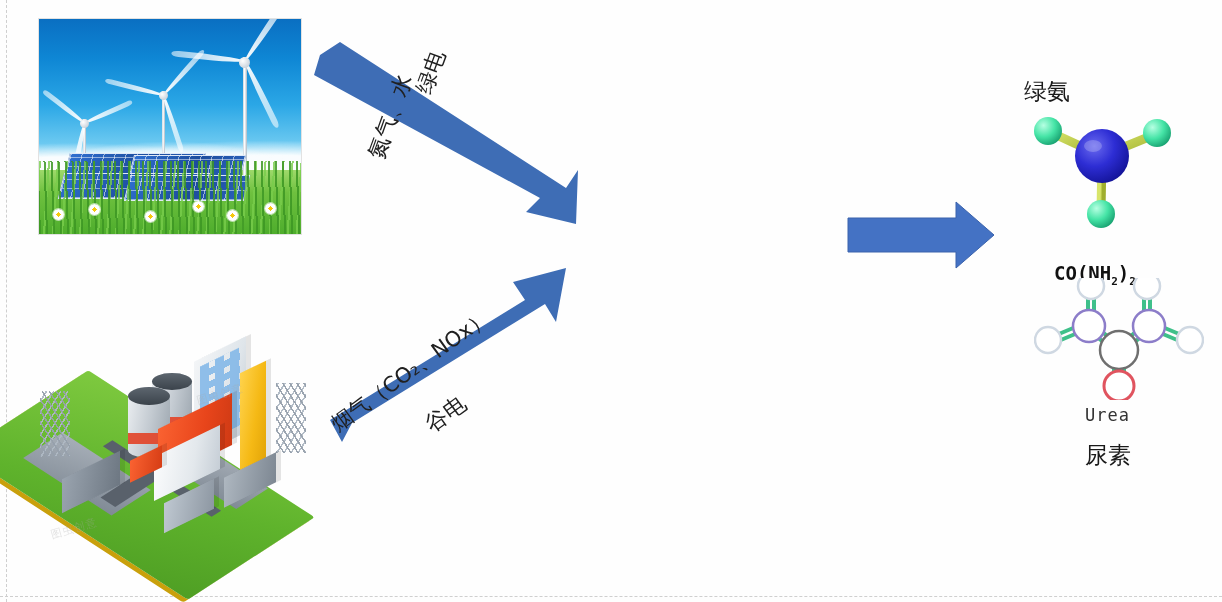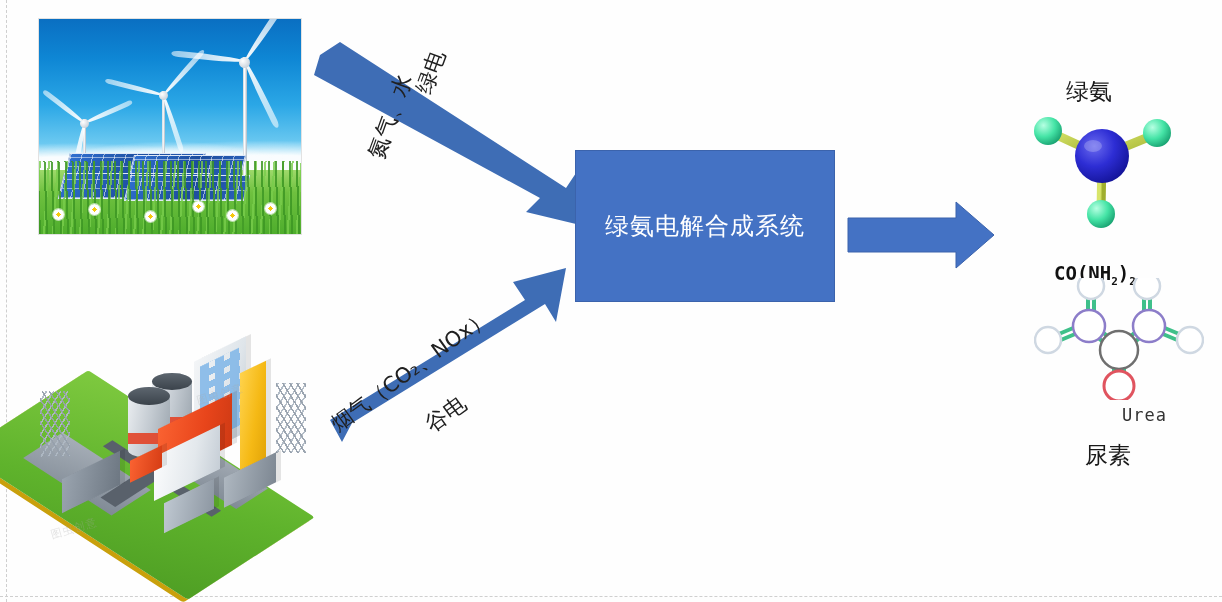--- a/index.html
+++ b/index.html
@@ -223,21 +223,20 @@
     white-space: nowrap;
   }
   .formula-text sub { font-size: 11px; }
   .urea-en {
     position: absolute;
     font-family: "DejaVu Sans Mono", "Liberation Mono", monospace;
     font-size: 17px;
     color: #333333;
     letter-spacing: 1px;
     white-space: nowrap;
-    margin-left: 37px;
   }
   .mol-svg { position: absolute; }
 </style>
 </head>
 <body>
 
 <div id="canvas">
 
   <div class="edge-guide-left"></div>
   <div class="edge-guide-bottom"></div>
@@ -342,29 +341,26 @@
   </svg>
   <div class="arrow-label" style="left:424px; top:76px; transform:rotate(-70deg) translate(-2px,0);">绿电</div>
   <div class="arrow-label" style="left:376px; top:141px; transform:rotate(-70deg) translate(-2px,0);">氮气、水</div>
 
   <svg class="arrow-svg" style="left:0; top:0;" width="1222" height="602" viewBox="0 0 1222 602">
     <polygon points="342,442 330,420 525,300 513,282 566,268 556,322 545,304 352,423" fill="#3E6DB5"></polygon>
   </svg>
   <div class="arrow-label" style="left:334px; top:412px; transform:rotate(-36deg); font-size:21px;">烟气（CO₂、NOx）</div>
   <div class="arrow-label" style="left:428px; top:412px; transform:rotate(-36deg);">谷电</div>
 
-  <div class="process-box">
-    <span class="box-text">绿氨电解合成系统</span>
-  </div>
 
   <svg class="arrow-svg" style="left:848px; top:200px;" width="148" height="72" viewBox="0 0 148 72">
     <polygon points="0,18 108,18 108,2 146,35 108,68 108,52 0,52" fill="#4472C4" stroke="#3B63AC" stroke-width="1"></polygon>
   </svg>
 
-  <div class="product-title" style="left:1066px; top:76px;text-align:right;">绿氨</div>
+  <div class="product-title" style="left:1024px; top:76px;text-align:right;">绿氨</div>
 
   <svg class="mol-svg" style="left:1024px; top:106px;" width="156" height="128" viewBox="0 0 156 128">
     <defs>
       <radialGradient id="nGrad" cx="36%" cy="32%" r="72%">
         <stop offset="0%" stop-color="#6a6aef"></stop>
         <stop offset="52%" stop-color="#2d2dd4"></stop>
         <stop offset="100%" stop-color="#14149a"></stop>
       </radialGradient>
       <radialGradient id="hGrad" cx="34%" cy="30%" r="74%">
         <stop offset="0%" stop-color="#b6ffe2"></stop>

